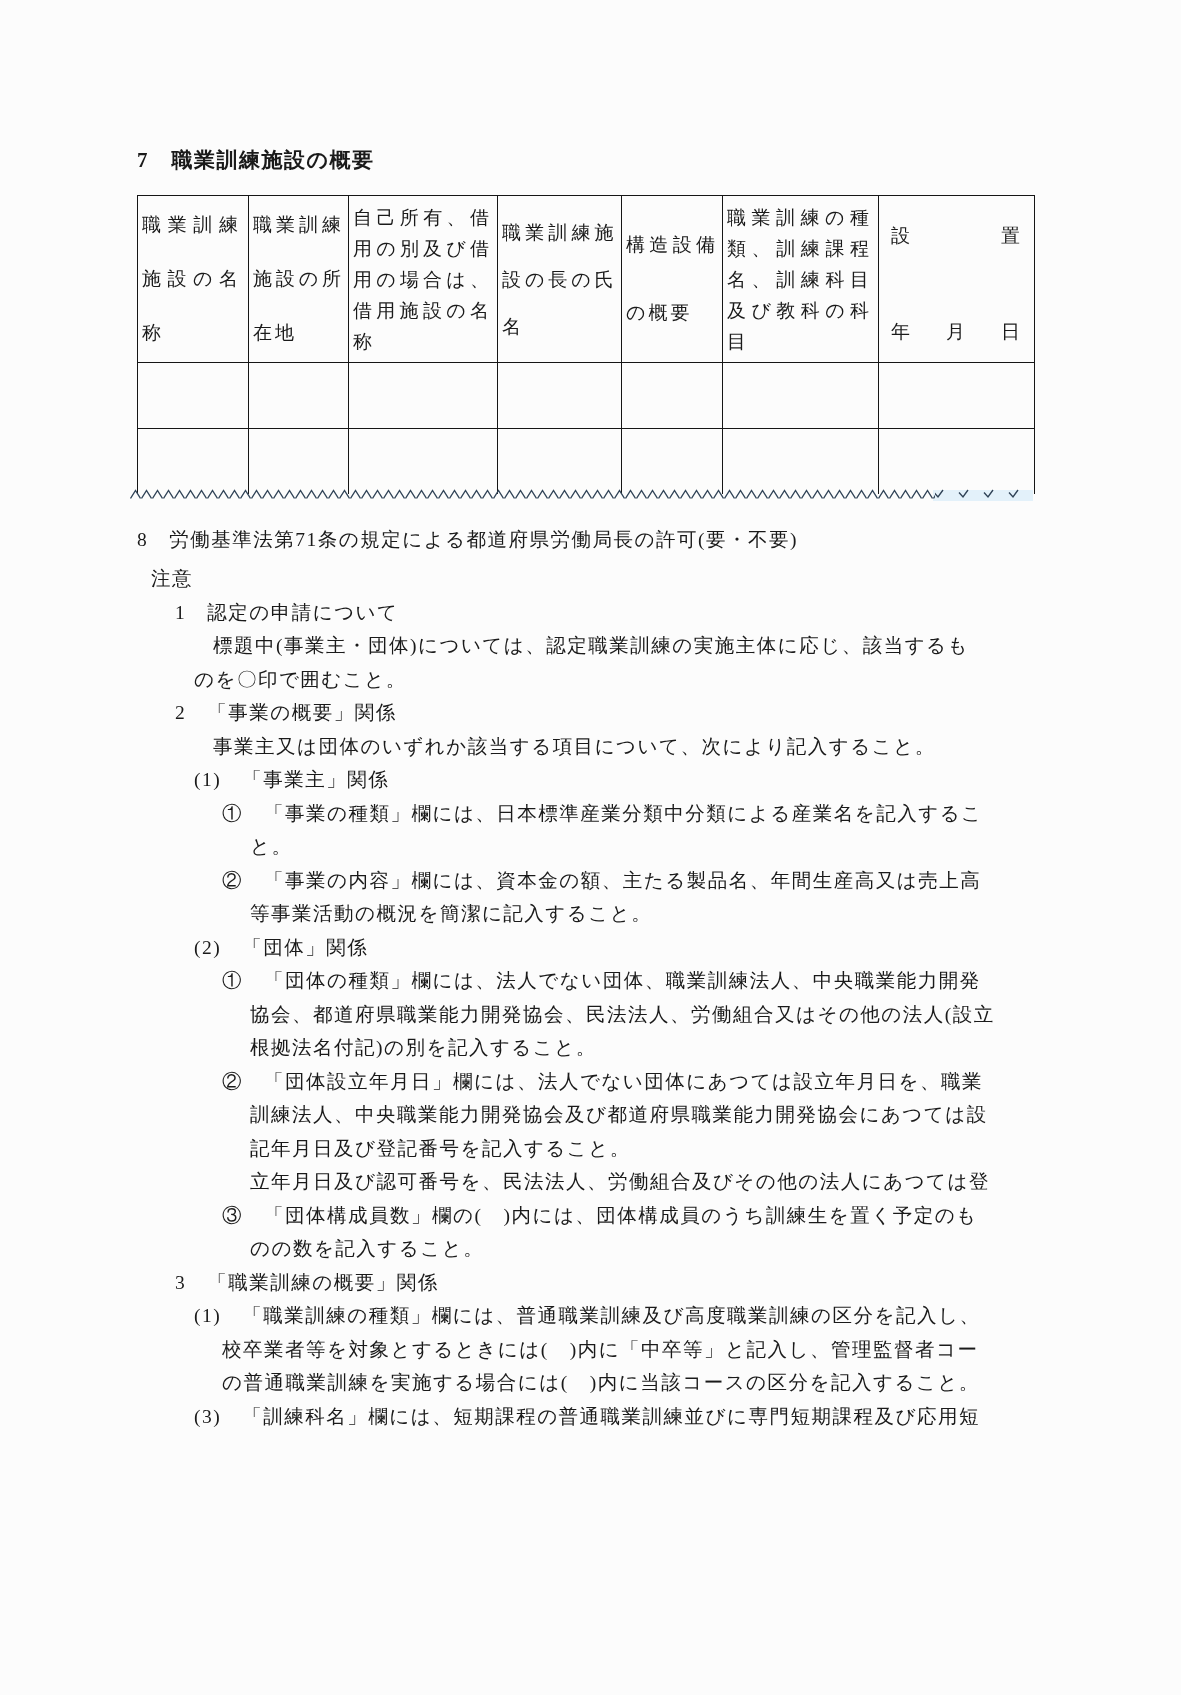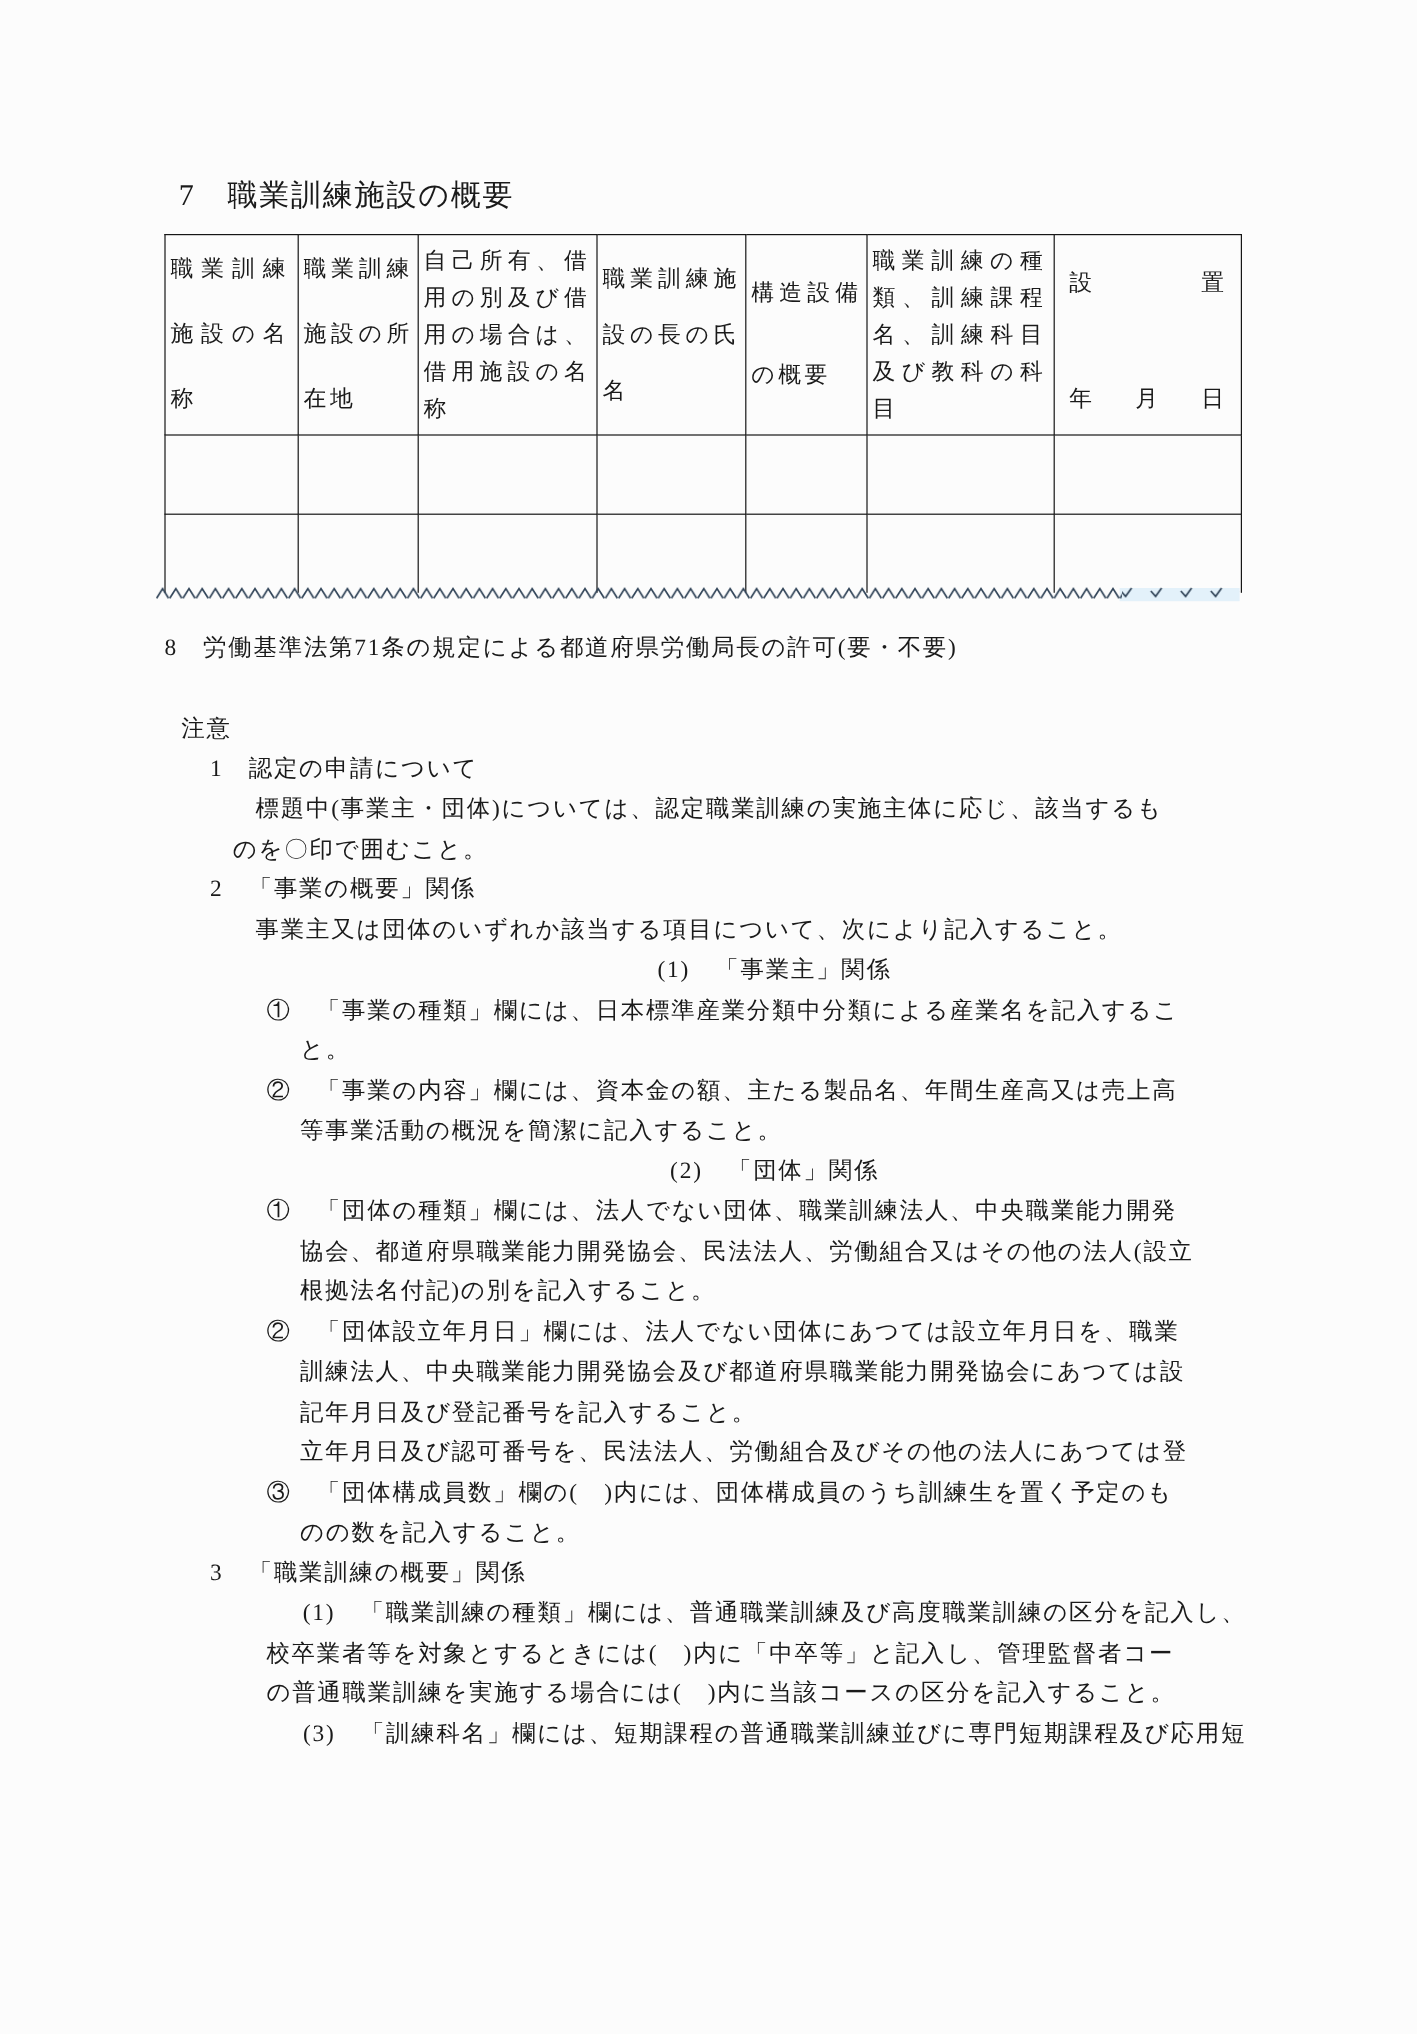--- a/index.html
+++ b/index.html
@@ -14,21 +14,21 @@
   .page{
     position:relative;
     width:1181px;height:1695px;
     background:var(--paper);
     font-family:"Liberation Serif","DejaVu Serif",serif;
     color:var(--ink);
     overflow:hidden;
   }
   .s7-heading{
     position:absolute;left:137px;top:146px;
-    font-size:25px;font-weight:normal;letter-spacing:1.5px;white-space:nowrap;margin-left:12px;
+    font-size:21px;font-weight:bold;letter-spacing:1.5px;white-space:nowrap;
   }
   table.facility-table{
     position:absolute;left:137px;top:195px;
     width:897px;table-layout:fixed;border-collapse:collapse;
   }
   table.facility-table th,
   table.facility-table td{
     border:1.5px solid var(--border);
     font-weight:normal;vertical-align:middle;
     padding:2px 4px;
@@ -50,30 +50,30 @@
   .est{
     display:flex;flex-direction:column;justify-content:space-between;
     height:160px;padding:24px 10px 14px 8px;font-size:19px;
   }
   .est-row{display:flex;justify-content:space-between;}
   .torn-edge{position:absolute;left:130px;top:486px;}
   .s8-line{
     position:absolute;left:137px;top:526px;
     font-size:19.5px;letter-spacing:1.5px;white-space:nowrap;
   }
-  .notes{position:absolute;left:137px;top:591px;width:960px;}
+  .notes{position:absolute;left:137px;top:562px;width:960px;}
   .notes p{
     font-size:19.5px;line-height:33.5px;letter-spacing:1.5px;
     white-space:nowrap;
   }
   .note-title{padding-left:14px;}
   .ind-num{padding-left:38px;}
   .ind-para-first{padding-left:76px;}
   .ind-para-cont{padding-left:57px;}
-  .ind-paren{padding-left:57px;text-align:center;}
+  .ind-paren{padding-left:57px;}
   .ind-circ{padding-left:85px;}
   .ind-circ-cont{padding-left:113px;}
 </style>
 </head>
 <body>
 
 <div class="page">
 
   <h1 class="s7-heading">7　職業訓練施設の概要</h1>
 

